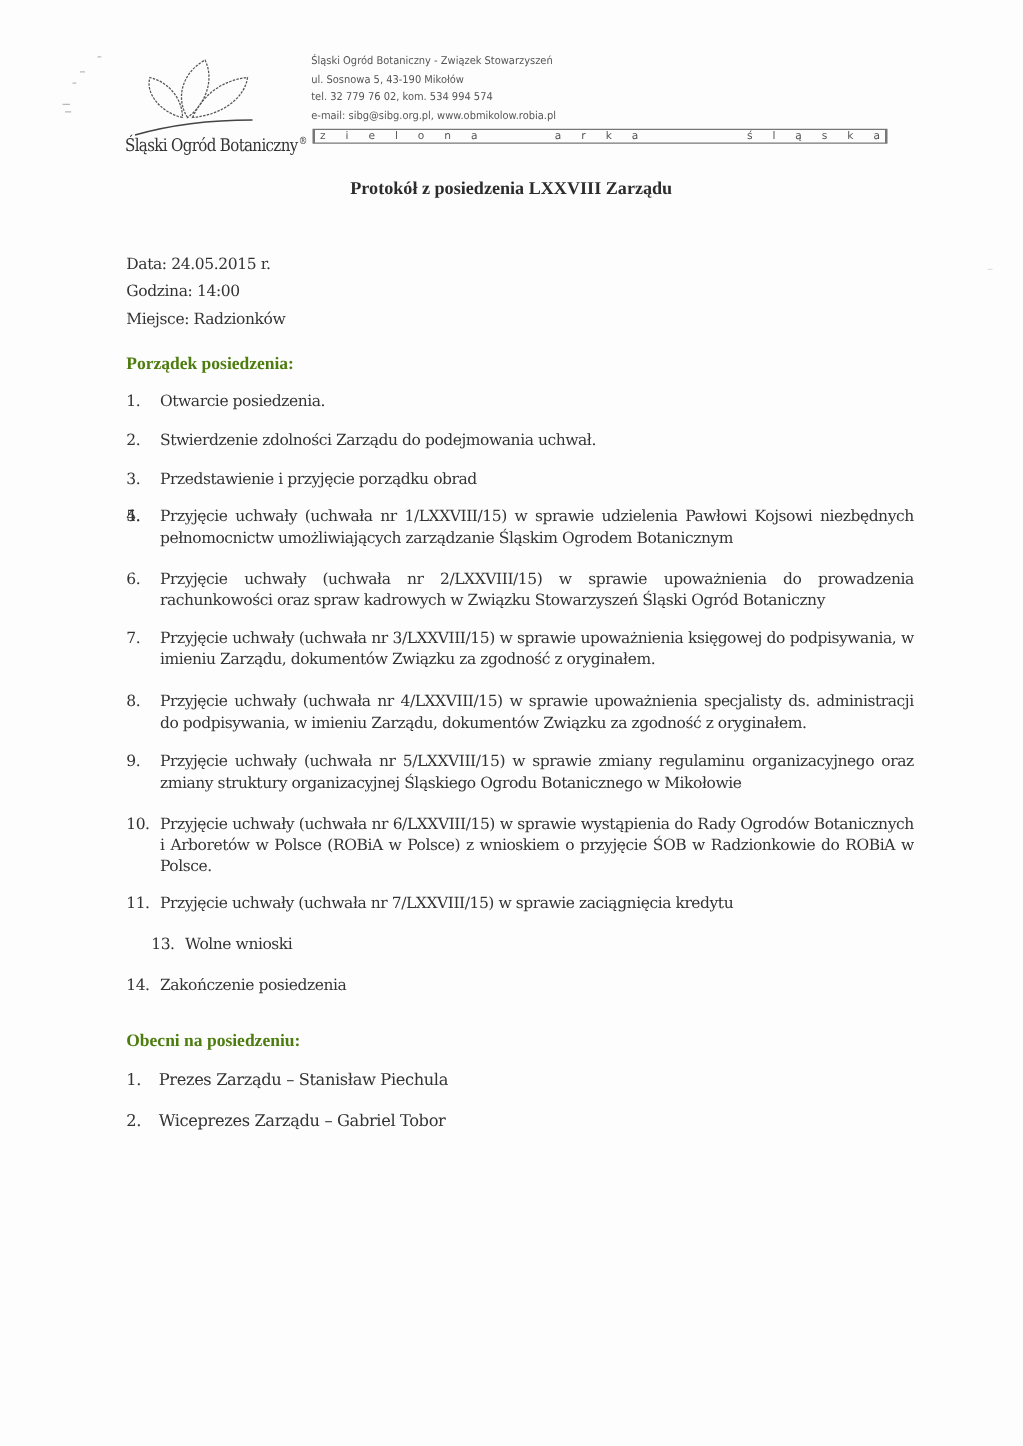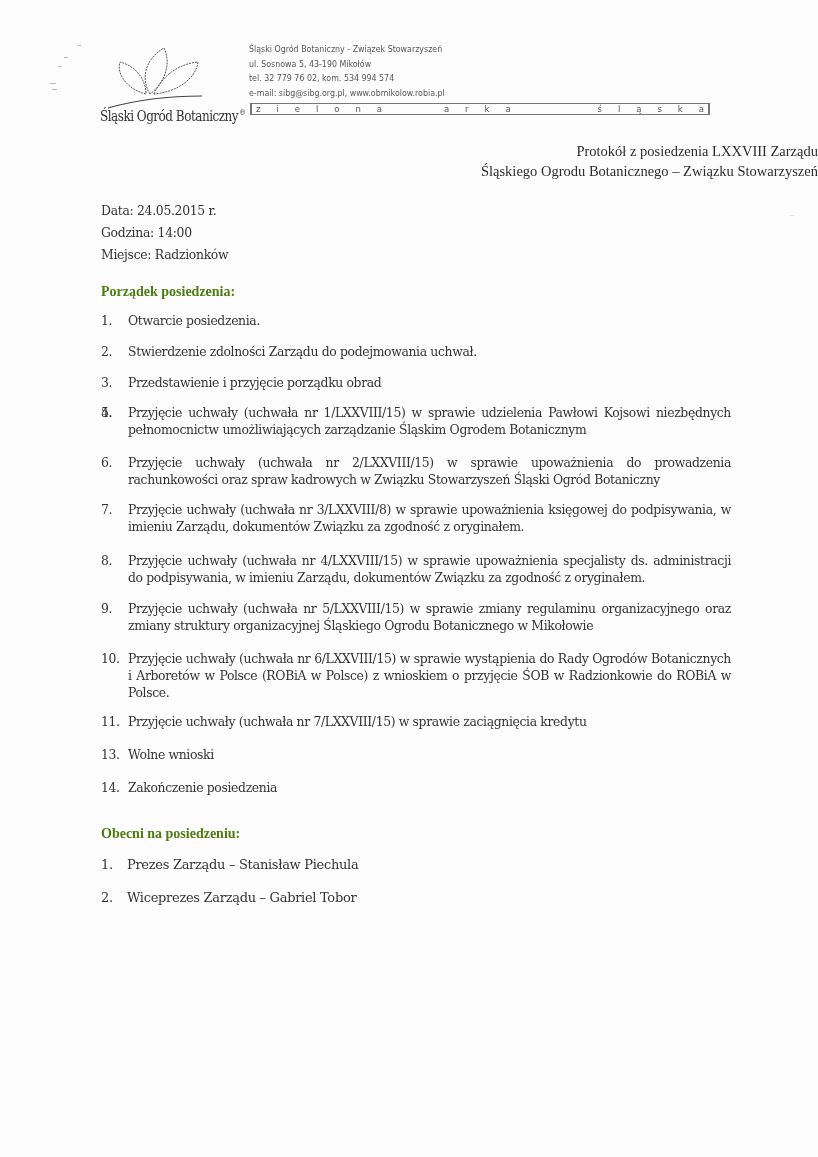--- a/index.html
+++ b/index.html
@@ -16,21 +16,21 @@
   .logo-reg { font-size: 8px; vertical-align: super; margin-left: 1px; }
 
   .contact { position: absolute; left: 249px; top: 42px; font-family: "DejaVu Sans", sans-serif; font-size: 8.6px; line-height: 14.5px; color: #555; }
   .contact div { white-space: nowrap; transform: scaleX(0.92); transform-origin: left; }
 
   .tagline { position: absolute; left: 250px; top: 103px; width: 460px; height: 12px; border: 1px solid #777; border-left-width: 2px; border-right-width: 2px; display: flex; justify-content: space-between; align-items: center; padding: 0 4px; box-sizing: border-box; font-family: "DejaVu Sans", sans-serif; font-size: 8.5px; color: #555; }
   .tagline .gap { width: 30px; }
   .tagline .gap2 { width: 55px; }
 
   
-  .title { position: absolute; left: 0; width: 818px; top: 141px; text-align: right; font-family: "Liberation Serif", serif; font-weight: normal; font-size: 14.5px; line-height: 20px; color: #2c2c2c; }
+  .title { position: absolute; left: 0; width: 818px; top: 141px; text-align: center; font-family: "Liberation Serif", serif; font-weight: bold; font-size: 14.5px; line-height: 20px; color: #2c2c2c; }
 
   
   .body { position: absolute; left: 101px; top: 200px; width: 630px; font-family: "DejaVu Serif", serif; font-size: 12.4px; color: #333; }
   .meta-line { height: 22px; line-height: 22px; letter-spacing: -0.3px; }
   .section-head { font-family: "Liberation Serif", serif; font-weight: bold; font-size: 14px; color: #4d7c0f; }
 
   .agenda { list-style: none; margin: 0; padding: 0; }
   .agenda li { position: relative; padding-left: 27px; line-height: 17px; text-align: justify; letter-spacing: -0.35px; }
   .agenda .num { position: absolute; left: 0; top: 0; }
 
@@ -86,43 +86,42 @@
       <span>ś</span>
       <span>l</span>
       <span>ą</span>
       <span>s</span>
       <span>k</span>
       <span>a</span>
     </div>
 
   <div class="title">
     <div>Protokół  z posiedzenia LXXVIII Zarządu</div>
-    <div>Śląskiego Ogrodu Botanicznego – Związku Stowarzyszeń</div>
   </div>
 
   <div class="body">
     <div class="meta-line">Data: 24.05.2015 r.</div>
     <div class="meta-line">Godzina:  14:00</div>
     <div class="meta-line">Miejsce: Radzionków</div>
 
     <div class="section-head" style="margin-top:18px;">Porządek posiedzenia:</div>
 
     <ol class="agenda" id="agenda-list">
         <li style="margin-top: 12px;"><span class="num">1.</span><span>Otwarcie posiedzenia.</span></li>
         <li style="margin-top: 14px;"><span class="num">2.</span><span>Stwierdzenie zdolności Zarządu do podejmowania uchwał.</span></li>
         <li style="margin-top: 14px;"><span class="num">3.</span><span>Przedstawienie i przyjęcie porządku obrad</span></li>
         <li style="margin-top: 13px;"><span class="num">4.</span></li>
         <li style="margin-top: 13px;"><span class="num">5.</span><span>Przyjęcie uchwały (uchwała nr 1/LXXVIII/15) w sprawie udzielenia Pawłowi Kojsowi niezbędnych pełnomocnictw umożliwiających zarządzanie Śląskim Ogrodem Botanicznym</span></li>
         <li style="margin-top: 16px;"><span class="num">6.</span><span>Przyjęcie uchwały (uchwała nr 2/LXXVIII/15) w sprawie upoważnienia do prowadzenia rachunkowości oraz spraw kadrowych w Związku Stowarzyszeń Śląski Ogród Botaniczny</span></li>
-        <li style="margin-top: 13px;"><span class="num">7.</span><span>Przyjęcie uchwały (uchwała nr 3/LXXVIII/8) w sprawie upoważnienia księgowej do podpisywania, w imieniu Zarządu, dokumentów Związku za zgodność z oryginałem.</span></li>
+        <li style="margin-top: 13px;"><span class="num">7.</span><span>Przyjęcie uchwały (uchwała nr 3/LXXVIII/15) w sprawie upoważnienia księgowej do podpisywania, w imieniu Zarządu, dokumentów Związku za zgodność z oryginałem.</span></li>
         <li style="margin-top: 17px;"><span class="num">8.</span><span>Przyjęcie uchwały (uchwała nr 4/LXXVIII/15) w sprawie upoważnienia specjalisty ds. administracji do podpisywania, w imieniu Zarządu, dokumentów Związku za zgodność z oryginałem.</span></li>
         <li style="margin-top: 14px;"><span class="num">9.</span><span>Przyjęcie uchwały (uchwała nr 5/LXXVIII/15) w sprawie zmiany regulaminu organizacyjnego oraz zmiany struktury organizacyjnej Śląskiego Ogrodu Botanicznego w Mikołowie</span></li>
         <li style="margin-top: 16px;"><span class="num">10.</span><span>Przyjęcie uchwały (uchwała nr 6/LXXVIII/15) w sprawie wystąpienia do Rady Ogrodów Botanicznych i Arboretów w Polsce (ROBiA w Polsce) z wnioskiem o przyjęcie ŚOB w Radzionkowie do ROBiA w Polsce.</span></li>
         <li style="margin-top: 12px;"><span class="num">11.</span><span>Przyjęcie uchwały (uchwała nr 7/LXXVIII/15) w sprawie zaciągnięcia kredytu</span></li>
-        <li style="margin-top: 16px;"><span class="num">13.</span><span>Wolne wnioski</span></li>
+        <li style="margin-top: 16px; margin-left: 20px;"><span class="num">13.</span><span>Wolne wnioski</span></li>
         <li style="margin-top: 16px;"><span class="num">14.</span><span>Zakończenie posiedzenia</span></li>
       </ol>
 
     <div class="section-head" style="margin-top:30px;">Obecni na posiedzeniu:</div>
 
     <ol class="present" id="present-list">
         <li style="margin-top: 14px;"><span class="num">1.</span><span>Prezes Zarządu – Stanisław Piechula</span></li>
         <li style="margin-top: 16px;"><span class="num">2.</span><span>Wiceprezes Zarządu – Gabriel Tobor</span></li>
       </ol>
   </div>

